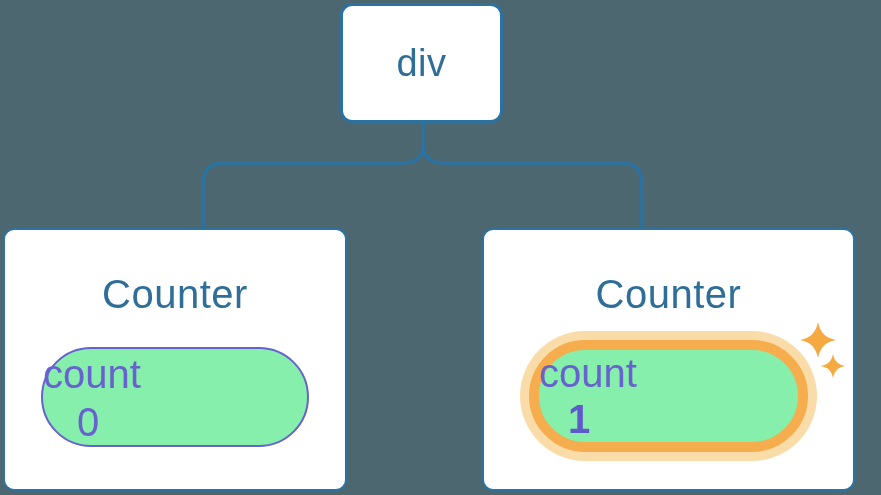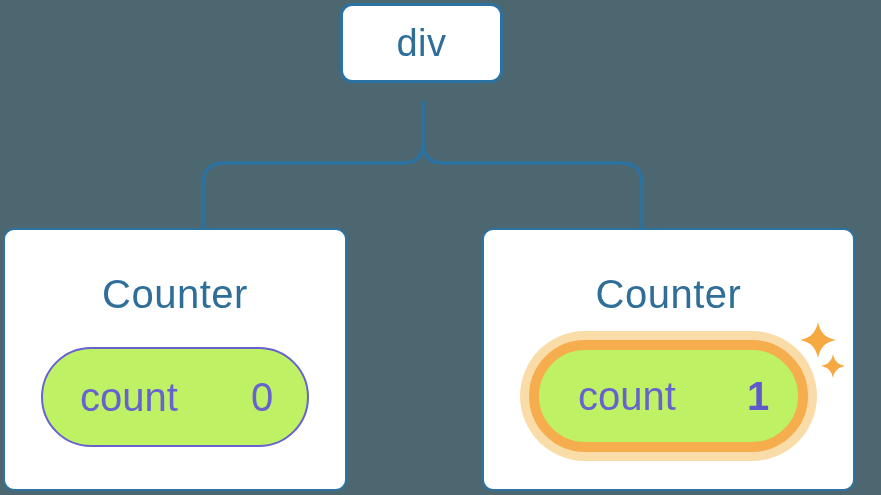--- a/index.html
+++ b/index.html
@@ -5,21 +5,21 @@
   html,body{margin:0;padding:0;}
   body{
     width:881px;height:495px;overflow:hidden;
     background:#4D6770;
     font-family:"Liberation Sans","DejaVu Sans",sans-serif;
   }
   .stage{position:relative;width:881px;height:495px;}
 
   
   .root-node{
-    position:absolute;left:340px;top:3px;width:163px;height:80px;
+    position:absolute;left:340px;top:3px;width:163px;height:120px;
     box-sizing:border-box;background:#ffffff;
     border:3px solid #2B72A1;border-radius:12px;
     display:flex;align-items:center;justify-content:center;
   }
   .root-node span{font-size:38px;font-weight:500;color:#2E6E99;letter-spacing:.5px;}
 
   
   .connector{position:absolute;left:0;top:0;}
 
   
@@ -32,21 +32,21 @@
   .card-right{left:482px;width:373px;}
   .card-title{
     margin-top:40px;font-size:40px;line-height:48px;font-weight:400;
     color:#2E6E99;letter-spacing:.5px;
   }
 
   
   .pill{
     margin-top:29px;width:268px;height:100px;box-sizing:border-box;
     border:2.5px solid #6762CE;border-radius:50px;
-    display:flex;align-items:center;background:#bef264;
+    display:flex;align-items:flex-start;background:#86efac;flex-direction:column;
   }
   .pill-name{
     flex:1;display:flex;align-items:center;justify-content:center;
     font-size:40px;color:#6762CE;
   }
   .pill-sep{width:0;border-left:2.5px solid #6762CE;}
   .pill-value{
     width:90px;display:flex;align-items:center;justify-content:center;
     font-size:40px;color:#6762CE;
   }

